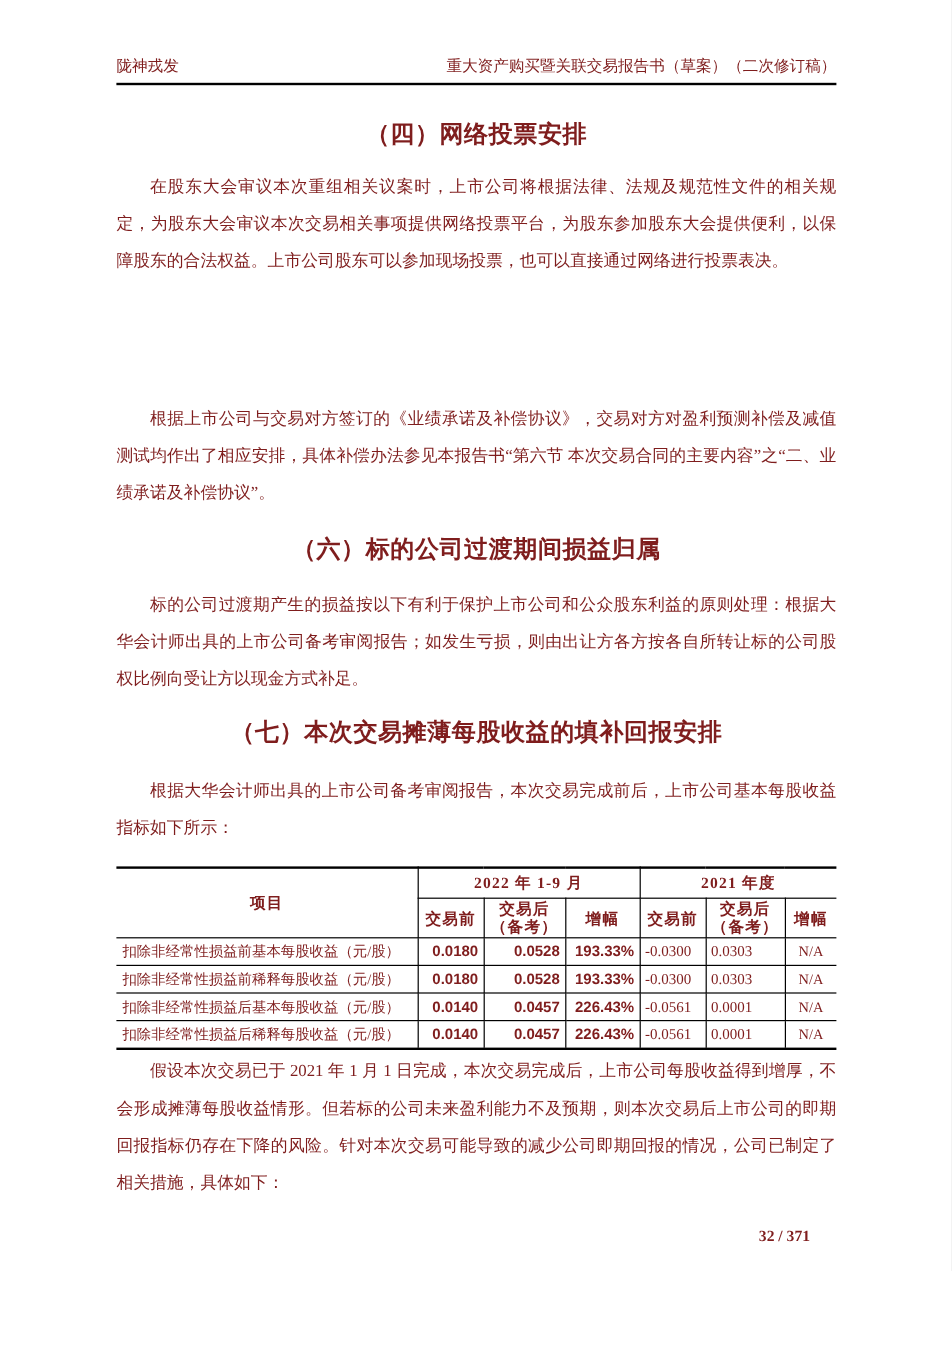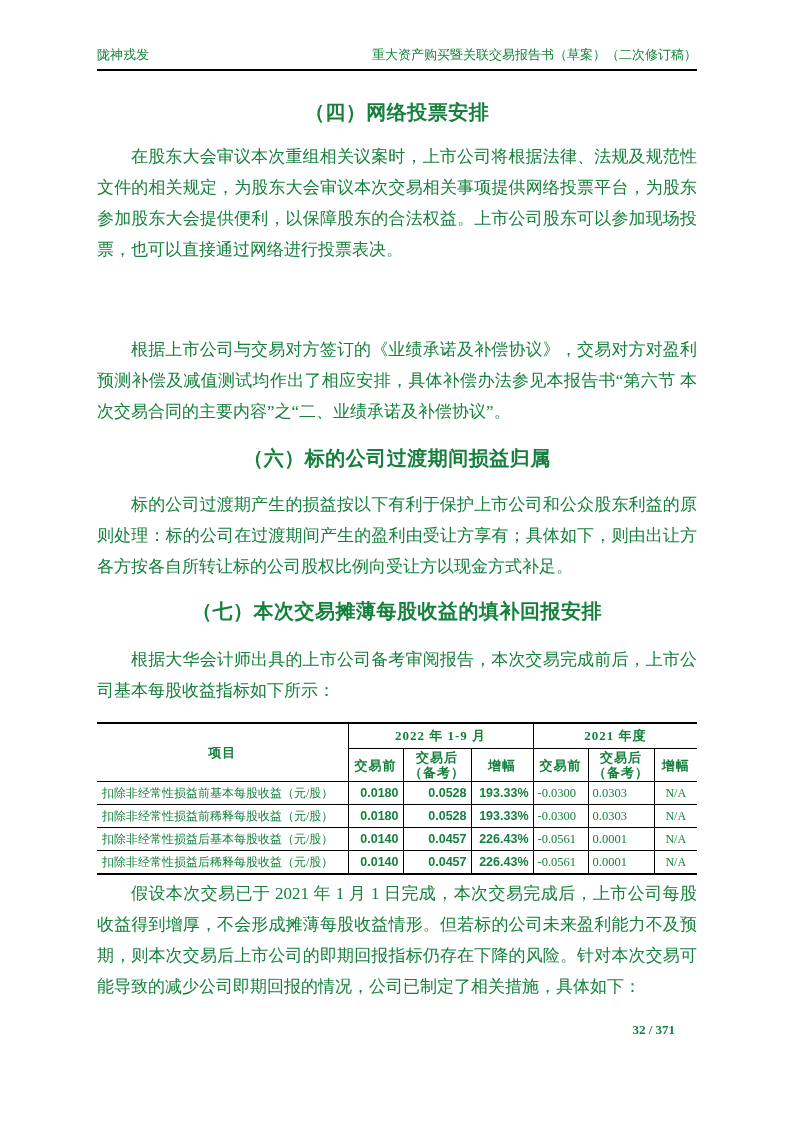--- a/index.html
+++ b/index.html
@@ -2,21 +2,21 @@
 <html><head>
 <meta charset="utf-8">
 <style>
   html, body { margin: 0; padding: 0; background: #e8e8e8; }
   .page {
     position: relative;
     width: 793px;
     height: 1122px;
     margin: 0 auto;
     background: #ffffff;
-    color: #15803d;
+    color: #7f1d1d;
     font-family: "Liberation Serif", serif;
     overflow: hidden;
   }
   .abs { position: absolute; left: 97px; width: 600px; }
 
   
   .doc-header {
     top: 46px;
     display: flex;
     justify-content: space-between;
@@ -32,21 +32,21 @@
     font-weight: bold;
     font-size: 20px;
     line-height: 24px;
     letter-spacing: 0.5px;
     white-space: nowrap;
     text-align: center;
   }
 
   
   .para {
-    font-size: 17px;
+    font-size: 14px;
     line-height: 31px;
     text-align: justify;
     text-indent: 2em;
   }
 
   
   .eps-table {
     top: 722px;
     border-collapse: collapse;
     table-layout: fixed;
@@ -109,21 +109,21 @@
     <span>陇神戎发</span>
     <span>重大资产购买暨关联交易报告书（草案）（二次修订稿）</span>
   </div>
 
   <div class="abs sec-heading" style="top:100px">（四）网络投票安排</div>
   <div class="abs para" style="top:141px">在股东大会审议本次重组相关议案时，上市公司将根据法律、法规及规范性文件的相关规定，为股东大会审议本次交易相关事项提供网络投票平台，为股东参加股东大会提供便利，以保障股东的合法权益。上市公司股东可以参加现场投票，也可以直接通过网络进行投票表决。</div>
 
   <div class="abs para" style="top:334px">根据上市公司与交易对方签订的《业绩承诺及补偿协议》，交易对方对盈利预测补偿及减值测试均作出了相应安排，具体补偿办法参见本报告书“第六节 本次交易合同的主要内容”之“二、业绩承诺及补偿协议”。</div>
 
   <div class="abs sec-heading" style="top:446px">（六）标的公司过渡期间损益归属</div>
-  <div class="abs para" style="top:489px">标的公司过渡期产生的损益按以下有利于保护上市公司和公众股东利益的原则处理：标的公司在过渡期间产生的盈利由受让方享有；具体如下，则由出让方各方按各自所转让标的公司股权比例向受让方以现金方式补足。</div>
+  <div class="abs para" style="top:489px">标的公司过渡期产生的损益按以下有利于保护上市公司和公众股东利益的原则处理：根据大华会计师出具的上市公司备考审阅报告；如发生亏损，则由出让方各方按各自所转让标的公司股权比例向受让方以现金方式补足。</div>
 
   <div class="abs sec-heading" style="top:599px">（七）本次交易摊薄每股收益的填补回报安排</div>
   <div class="abs para" style="top:644px">根据大华会计师出具的上市公司备考审阅报告，本次交易完成前后，上市公司基本每股收益指标如下所示：</div>
 
   <table class="abs eps-table">
     <colgroup>
       <col style="width:251px">
       <col style="width:55px">
       <col style="width:68px">
       <col style="width:62px">

